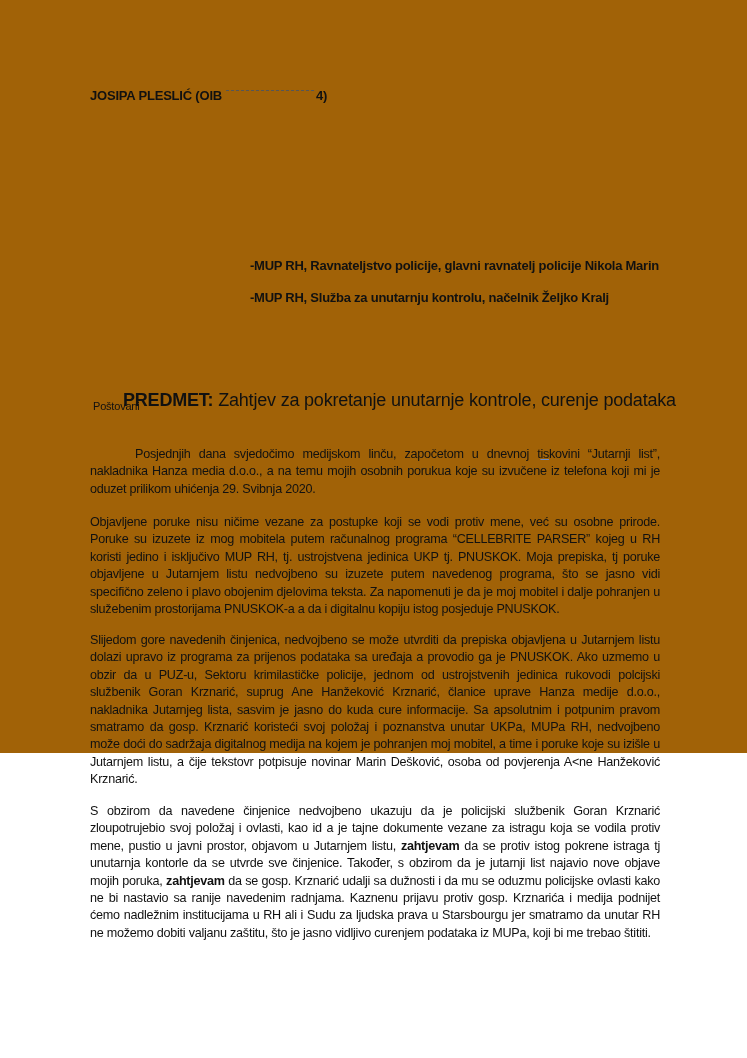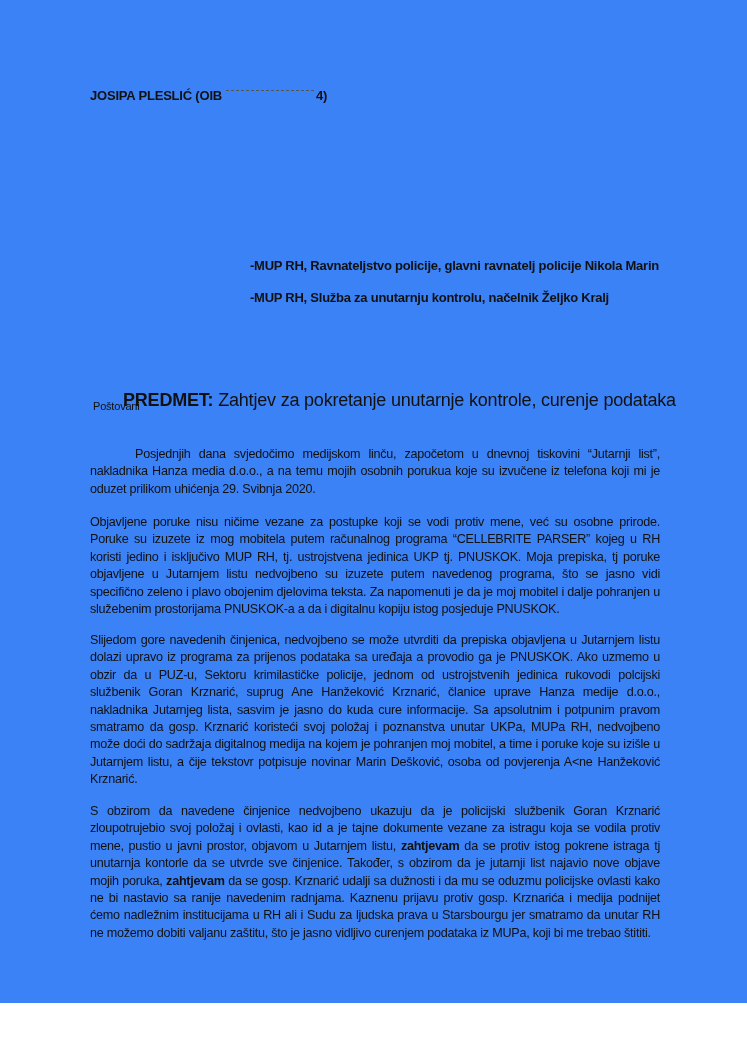--- a/index.html
+++ b/index.html
@@ -1,18 +1,18 @@
 <!DOCTYPE html>
 <html><head>
 <meta charset="utf-8">
 <style>
   html, body { margin: 0; padding: 0; background: #ffffff; }
   body { width: 747px; height: 1058px; position: relative; overflow: hidden;
          font-family: "Liberation Sans", sans-serif; color: #111; }
-  .page { position: absolute; left: 0; top: 0; width: 747px; height: 1003px; background: #3b82f6; }
+  .page { position: absolute; left: 0; top: 0; width: 747px; height: 753px; background: #a16207; }
   .hdr { position: absolute; left: 90px; top: 88px; font-weight: bold; font-size: 13px;
          letter-spacing: -0.2px; white-space: nowrap; }
   .redact { display: inline-block; width: 88px; height: 6px; vertical-align: top; margin: 2px 2px 0 4px;
             border-top: 1px dashed #555; }
   .recip { position: absolute; left: 250px; font-weight: bold; font-size: 13px; white-space: nowrap;
            letter-spacing: -0.25px; }
   .r1 { top: 258px; } .r2 { top: 290px; text-align: center; }
   .subject { position: absolute; left: 90px; top: 390px; font-size: 18px; letter-spacing: -0.2px; white-space: nowrap; padding-left: 33px; }
   .subject b { font-weight: bold; }
   .greeting { position: absolute; left: 93px; top: 400px; font-size: 11px; letter-spacing: -0.2px; }

